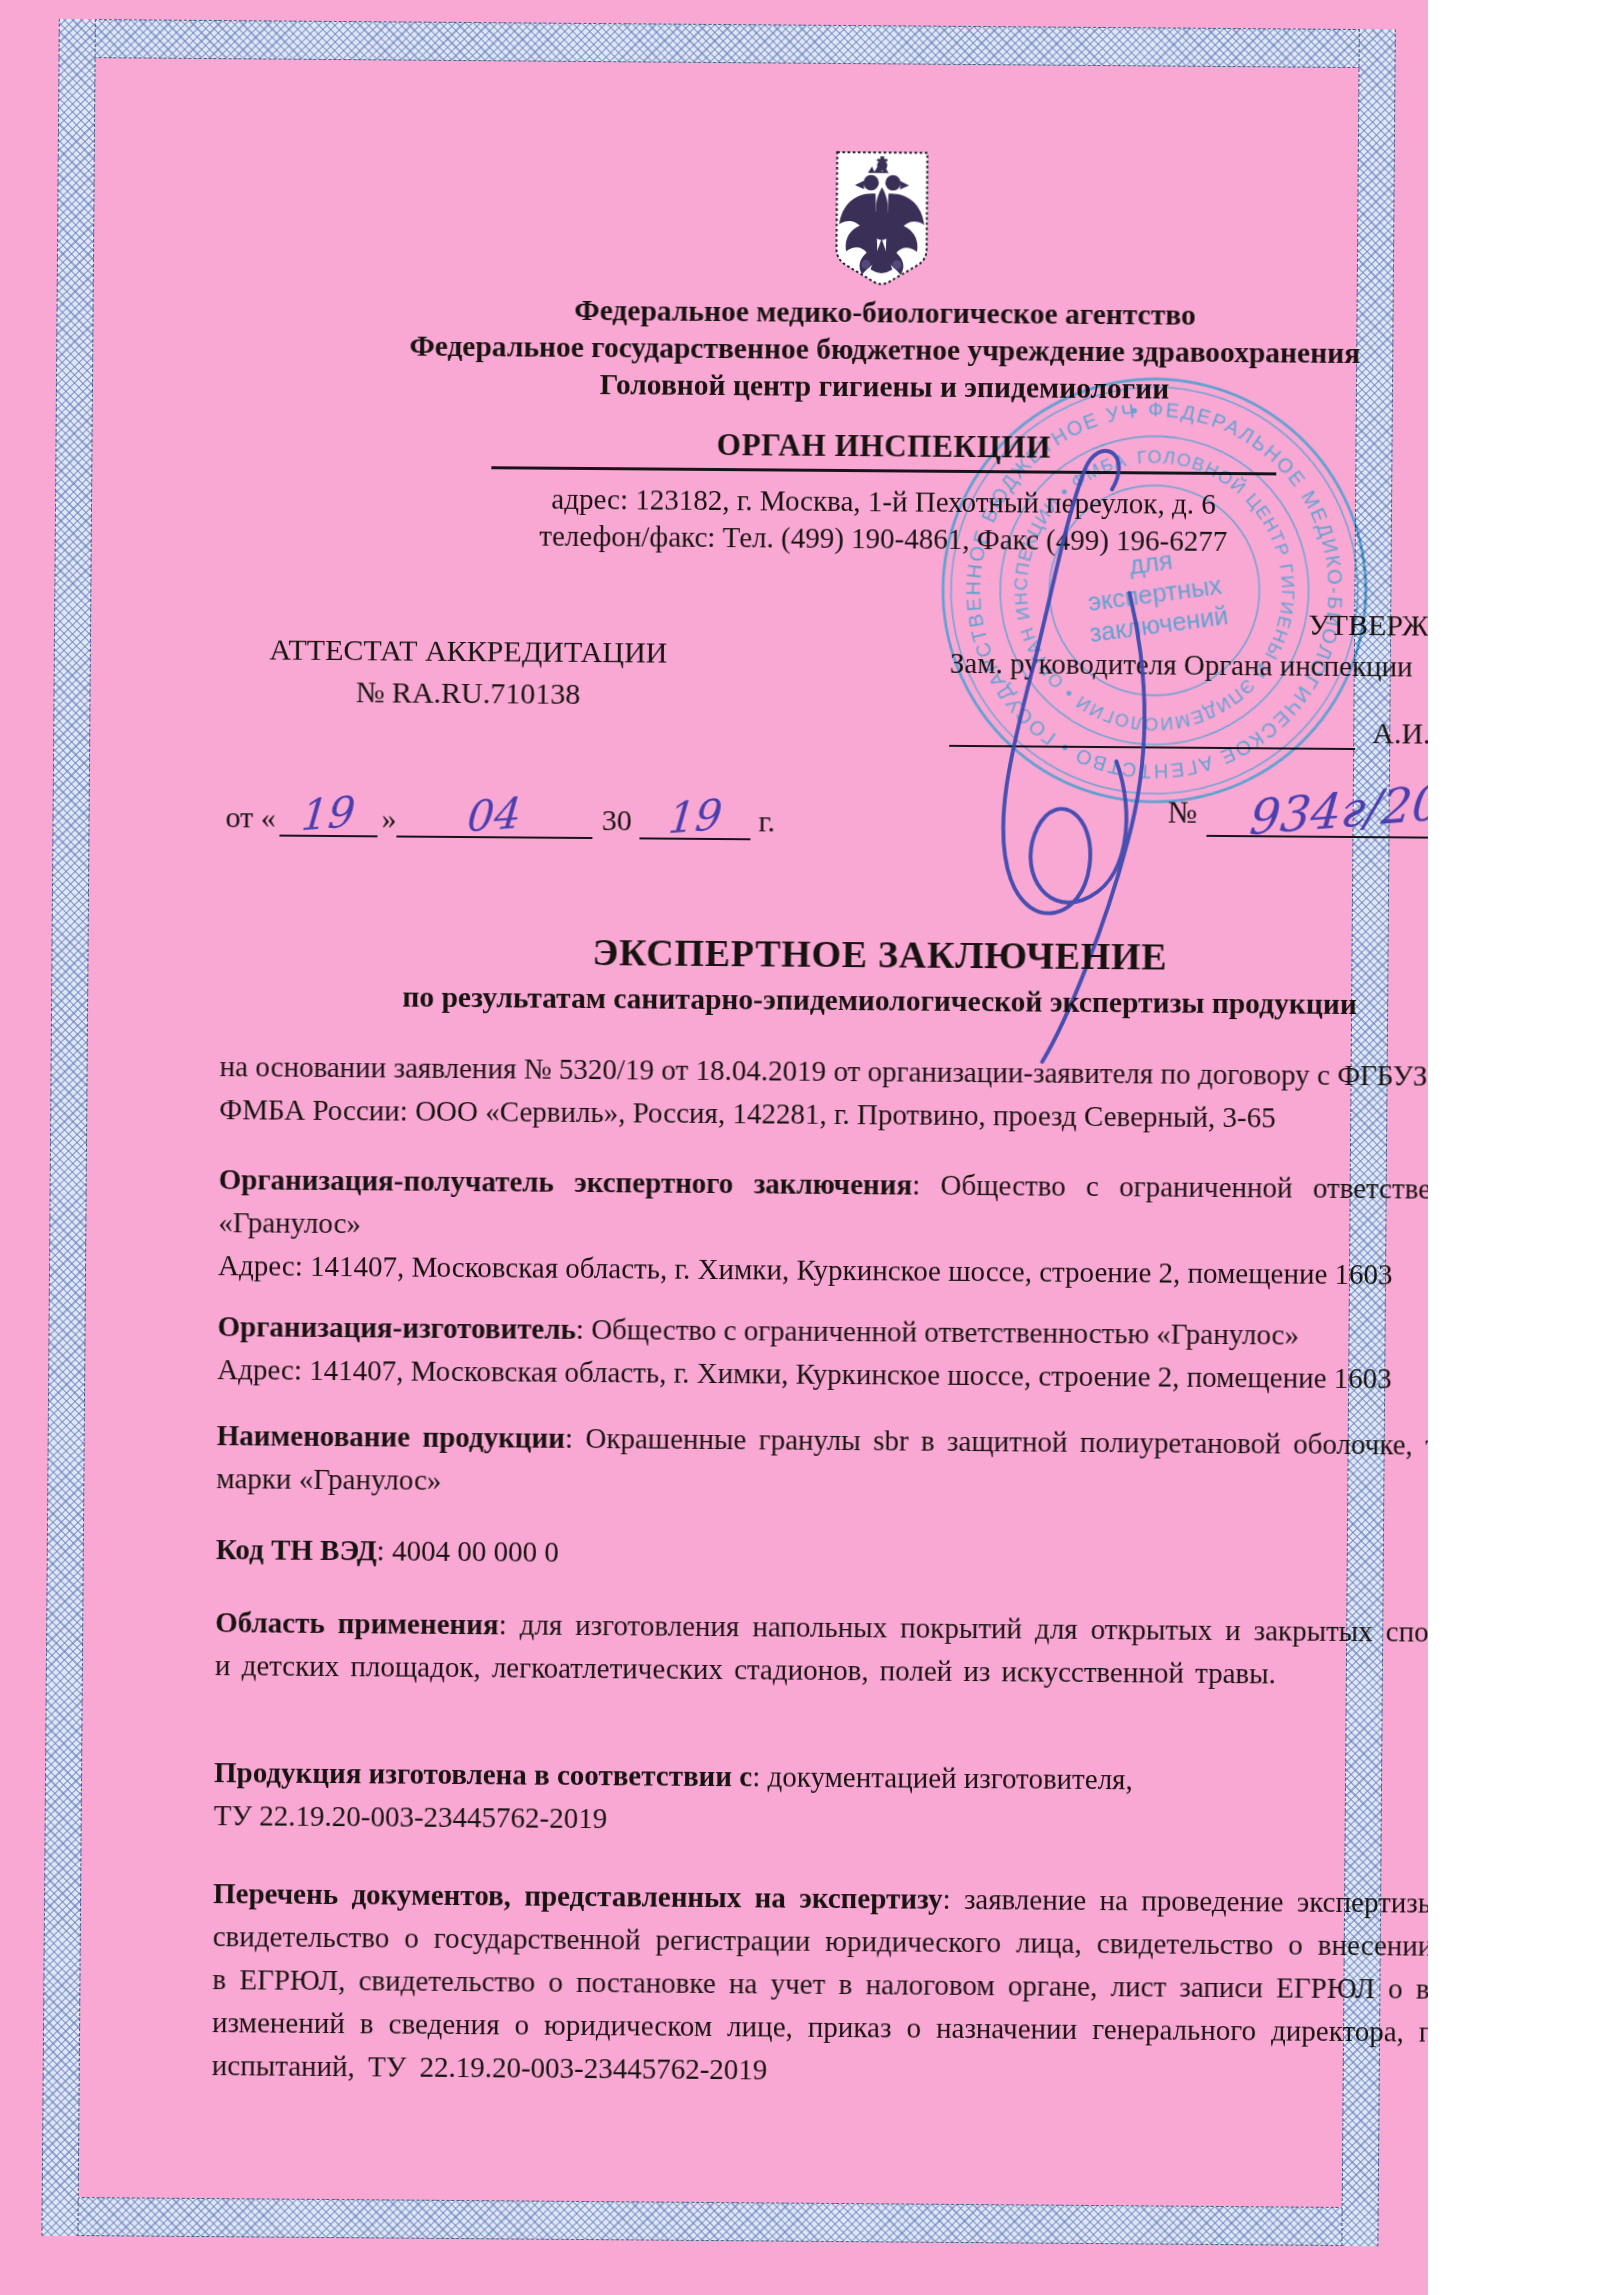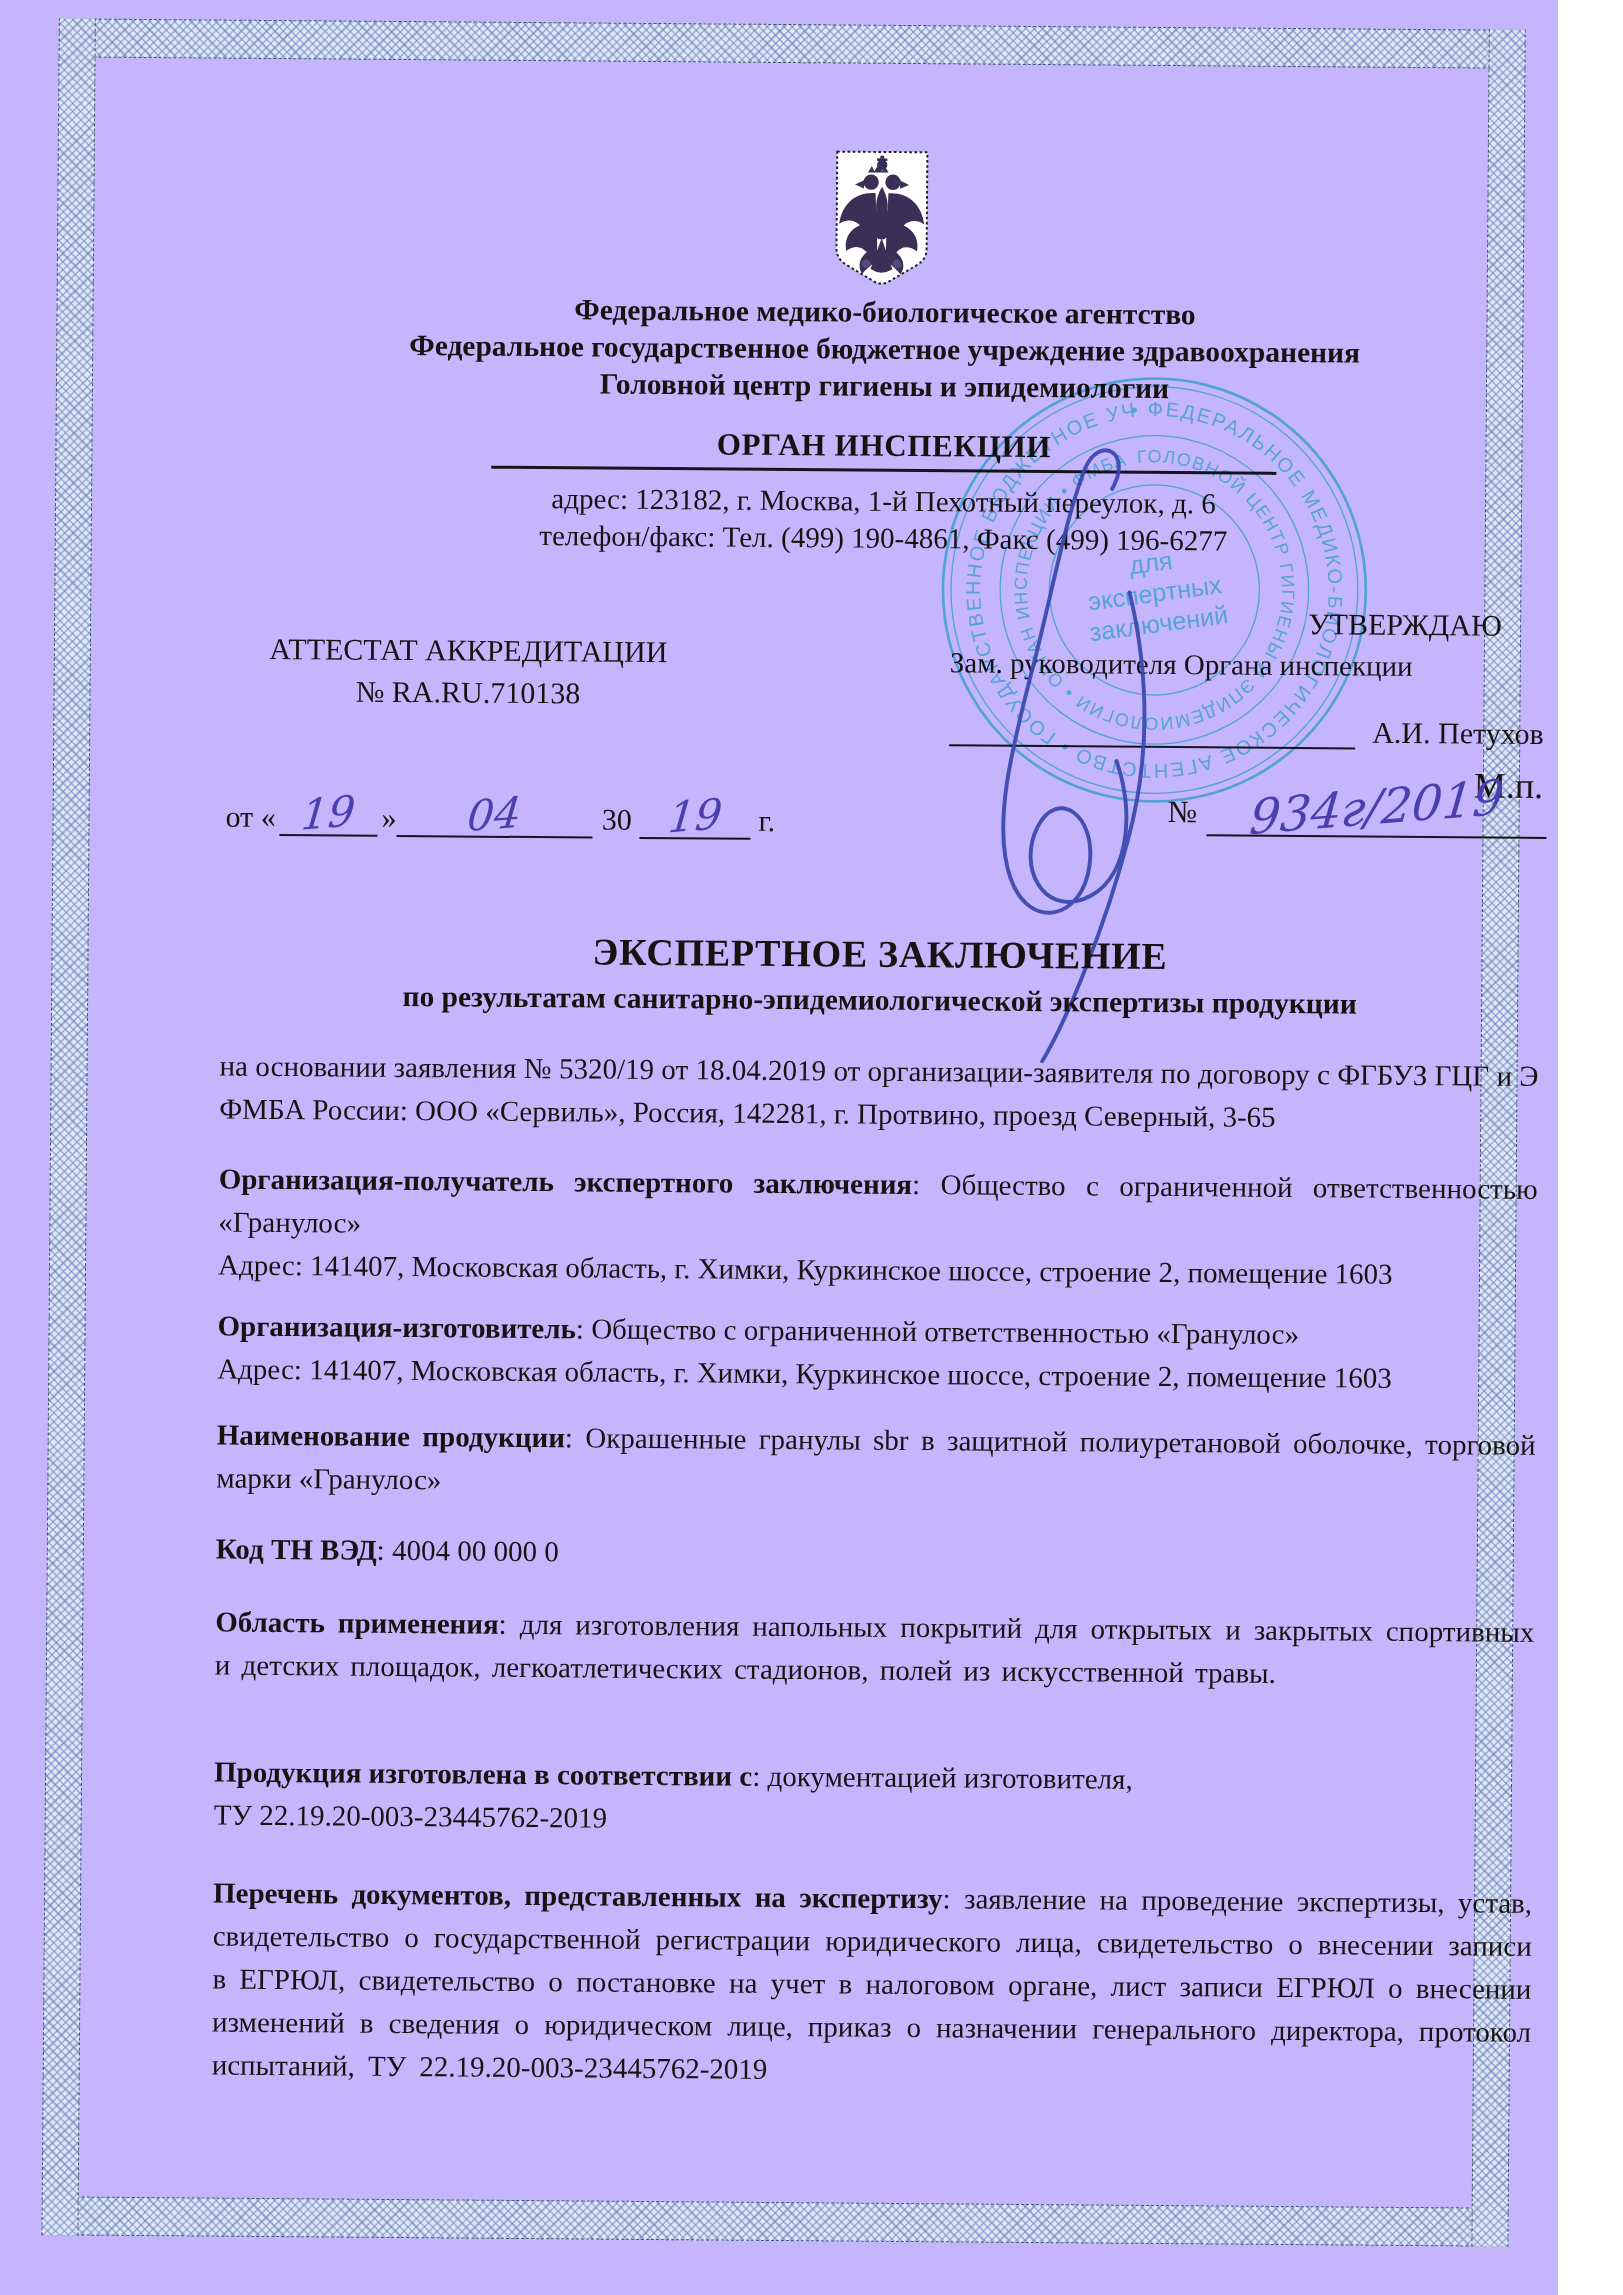--- a/index.html
+++ b/index.html
@@ -1,19 +1,19 @@
 <!DOCTYPE html>
 <html style="font-size:10.5px"><head>
 <meta charset="utf-8">
 <style>
   html,body{margin:0;padding:0;background:#ffffff;}
   .page{
     position:relative;
-    width:1558px;height:2295px;
-    background:#c4b5fd;
+    width:1428px;height:2295px;
+    background:#f9a8d4;
     overflow:hidden;
     font-family:"Liberation Serif", serif;
     color:#171310;
   }
   .scan{position:absolute;inset:0;transform:rotate(0.45deg);transform-origin:50% 50%;}
 
   
   .band{
     position:absolute;
     background:

